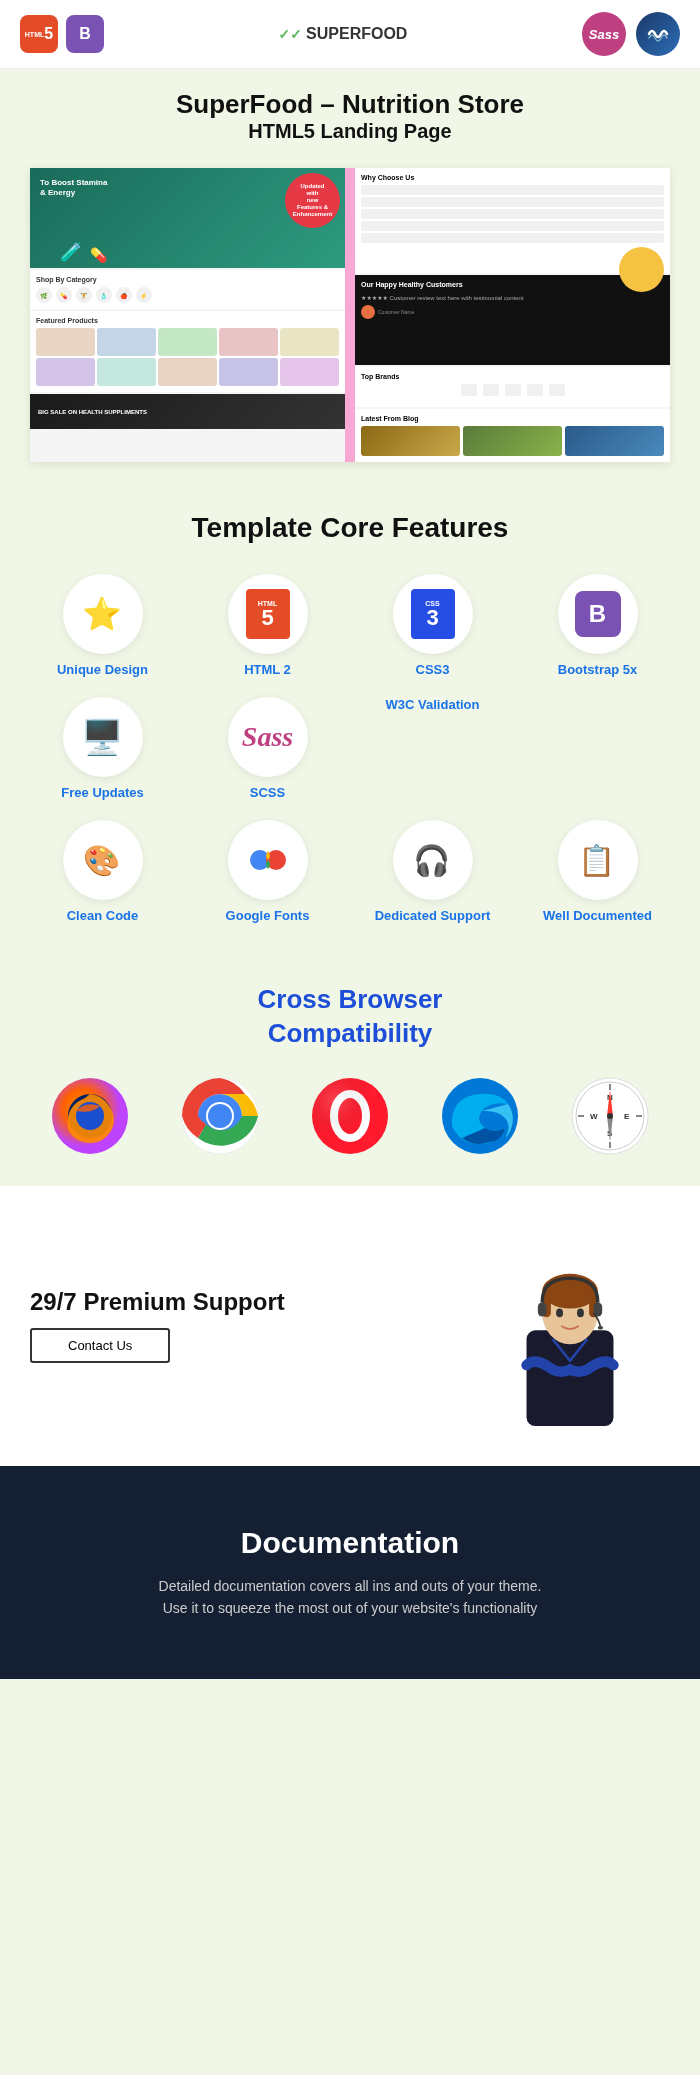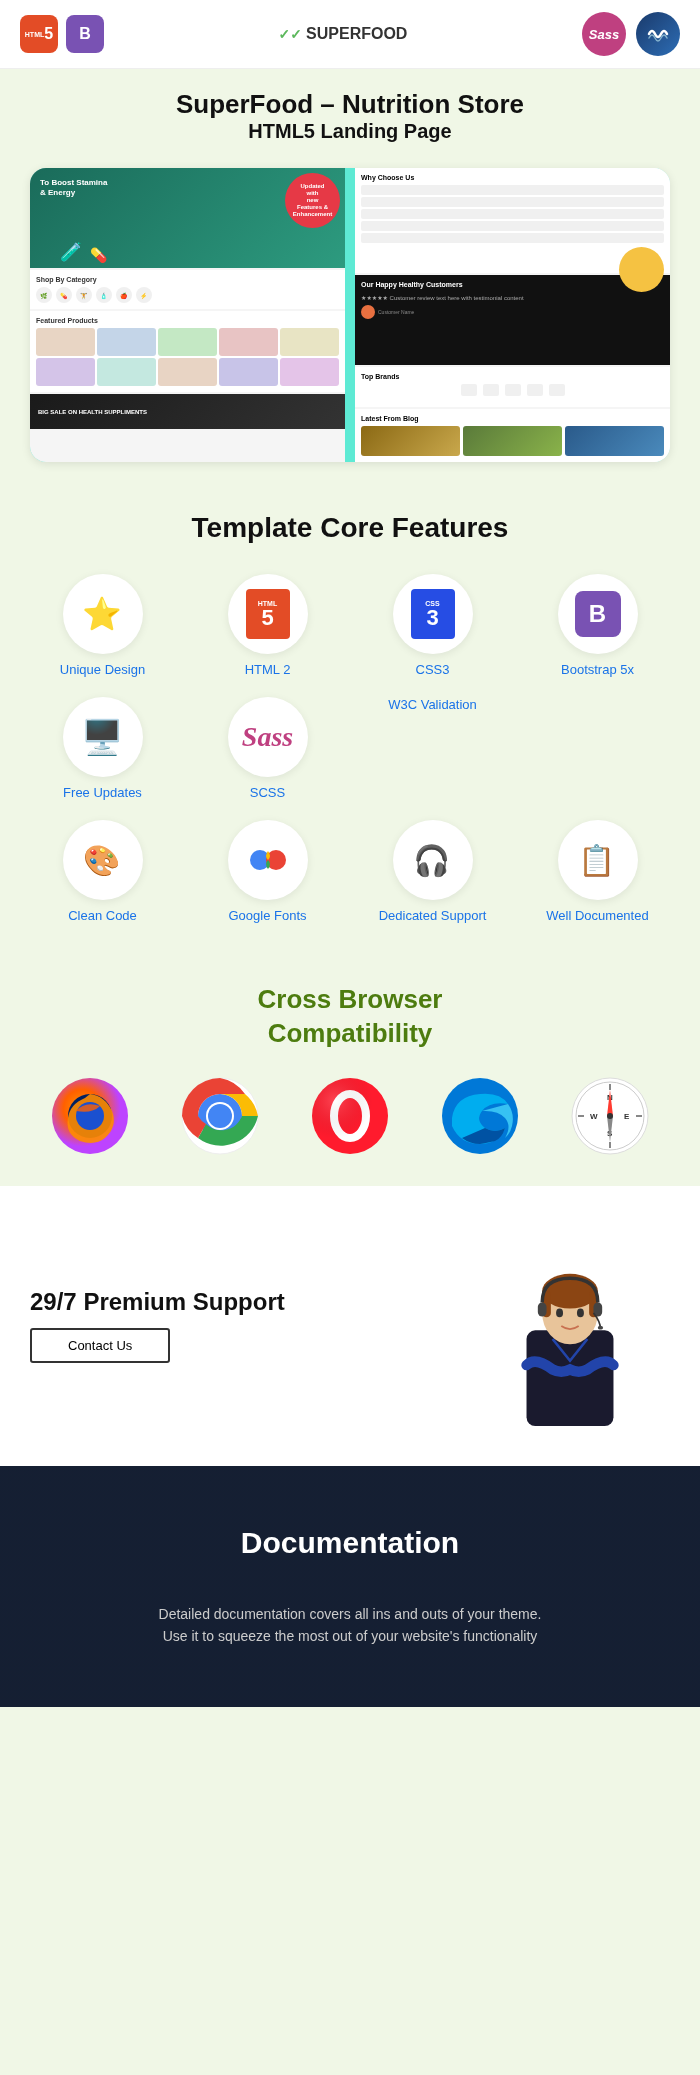--- a/index.html
+++ b/index.html
@@ -93,22 +93,22 @@
       font-weight: bold;
       color: #111;
     }
 
     
     .preview-section {
       background: #f0f7e6;
       padding: 10px 30px 20px;
     }
     .preview-container {
-      background: #5eead4;
-      border-radius: 16px;
+      background: #f9a8d4;
+      border-radius: 0;
       overflow: hidden;
       position: relative;
       display: grid;
       grid-template-columns: 1fr 1fr;
       gap: 10px;
       box-shadow: 0 2px 10px rgba(0,0,0,0.1);
     }
     .preview-panel {
       background: #f5f5f5;
       overflow: hidden;
@@ -302,21 +302,21 @@
       border-radius: 50%;
       background: #fff;
       display: flex;
       align-items: center;
       justify-content: center;
       box-shadow: 0 2px 8px rgba(0,0,0,0.08);
       font-size: 32px;
     }
     .feature-label {
       font-size: 13px;
-      font-weight: normal;
+      font-weight: bold;
       color: #1a73e8;
     }
 
     
     .html5-icon {
       background: #e34c26;
       color: white;
       border-radius: 4px;
       width: 44px;
       height: 50px;
@@ -405,21 +405,21 @@
 
     
     .browsers-section {
       background: #f0f7e6;
       padding: 20px 30px 30px;
       text-align: center;
     }
     .browsers-title {
       font-size: 26px;
       font-weight: bold;
-      color: #4d7c0f;
+      color: #1d4ed8;
       margin-bottom: 25px;
       line-height: 1.3;
     }
     .browsers-grid {
       display: flex;
       justify-content: space-around;
       align-items: center;
       gap: 10px;
     }
 
@@ -836,16 +836,16 @@
       <path d="M127 100 Q135 110 135 118" stroke="#333" stroke-width="2" fill="none"></path>
       <rect x="132" y="115" width="6" height="4" rx="2" fill="#444"></rect>
 
       <path d="M80 130 L100 155 L120 130" stroke="#2244aa" stroke-width="3" fill="none"></path>
 
       <path d="M50 160 Q60 150 80 165 Q90 170 100 165 Q110 170 120 165 Q140 150 150 160" stroke="#2244aa" stroke-width="12" fill="none" stroke-linecap="round"></path>
     </svg>
   </div>
 </div>
 
-<div class="docs-section" style="background: linear-gradient(rgba(20,30,50,0.85), rgba(20,30,50,0.85)); background-color: #1a2535; gap: 28px;">
+<div class="docs-section" style="background: linear-gradient(rgba(20,30,50,0.85), rgba(20,30,50,0.85)); background-color: #1a2535;">
   <h2 class="docs-title">Documentation</h2>
   <p class="docs-desc">Detailed documentation covers all ins and outs of your theme.<br>Use it to squeeze the most out of your website's functionality</p>
 </div>
 
 </body></html>

